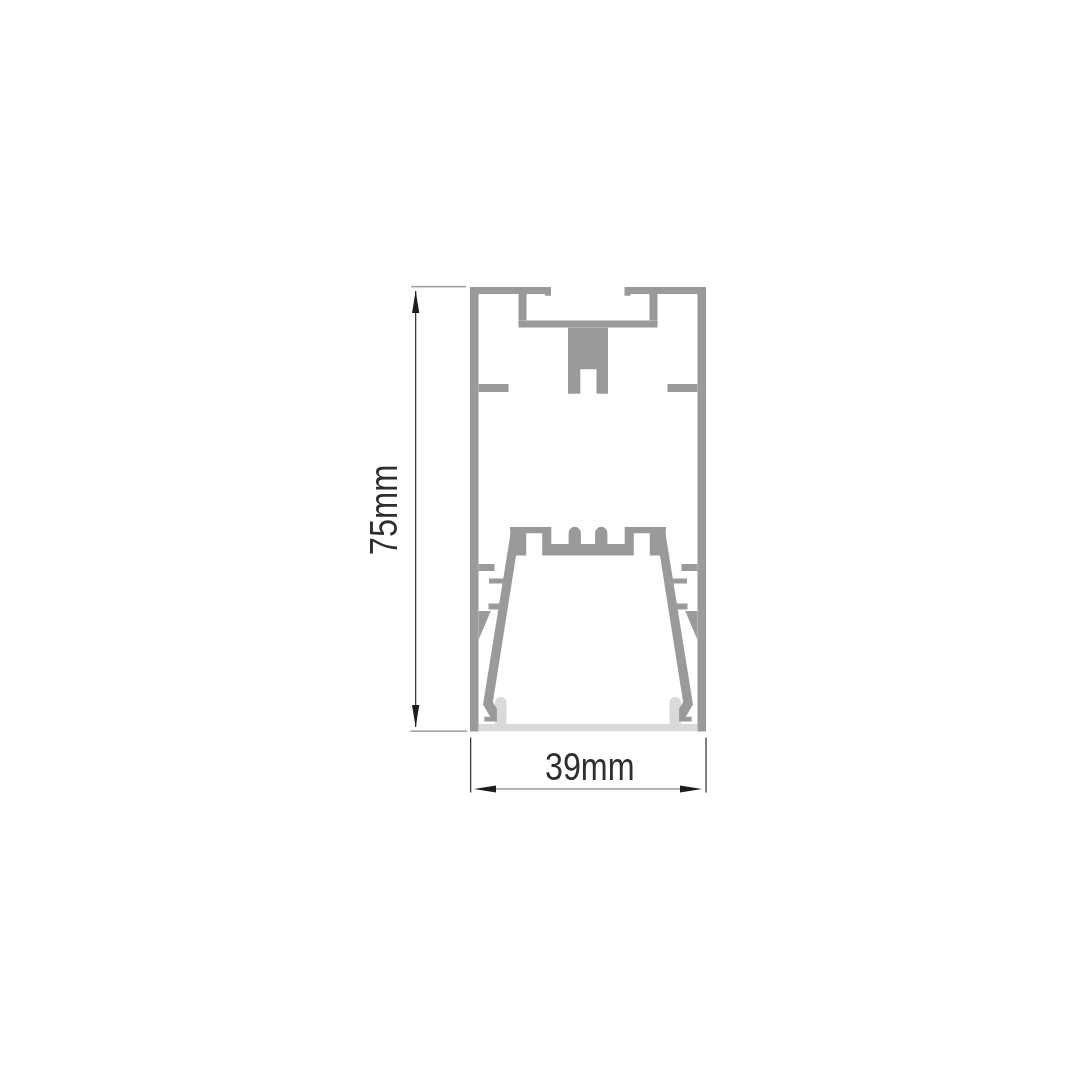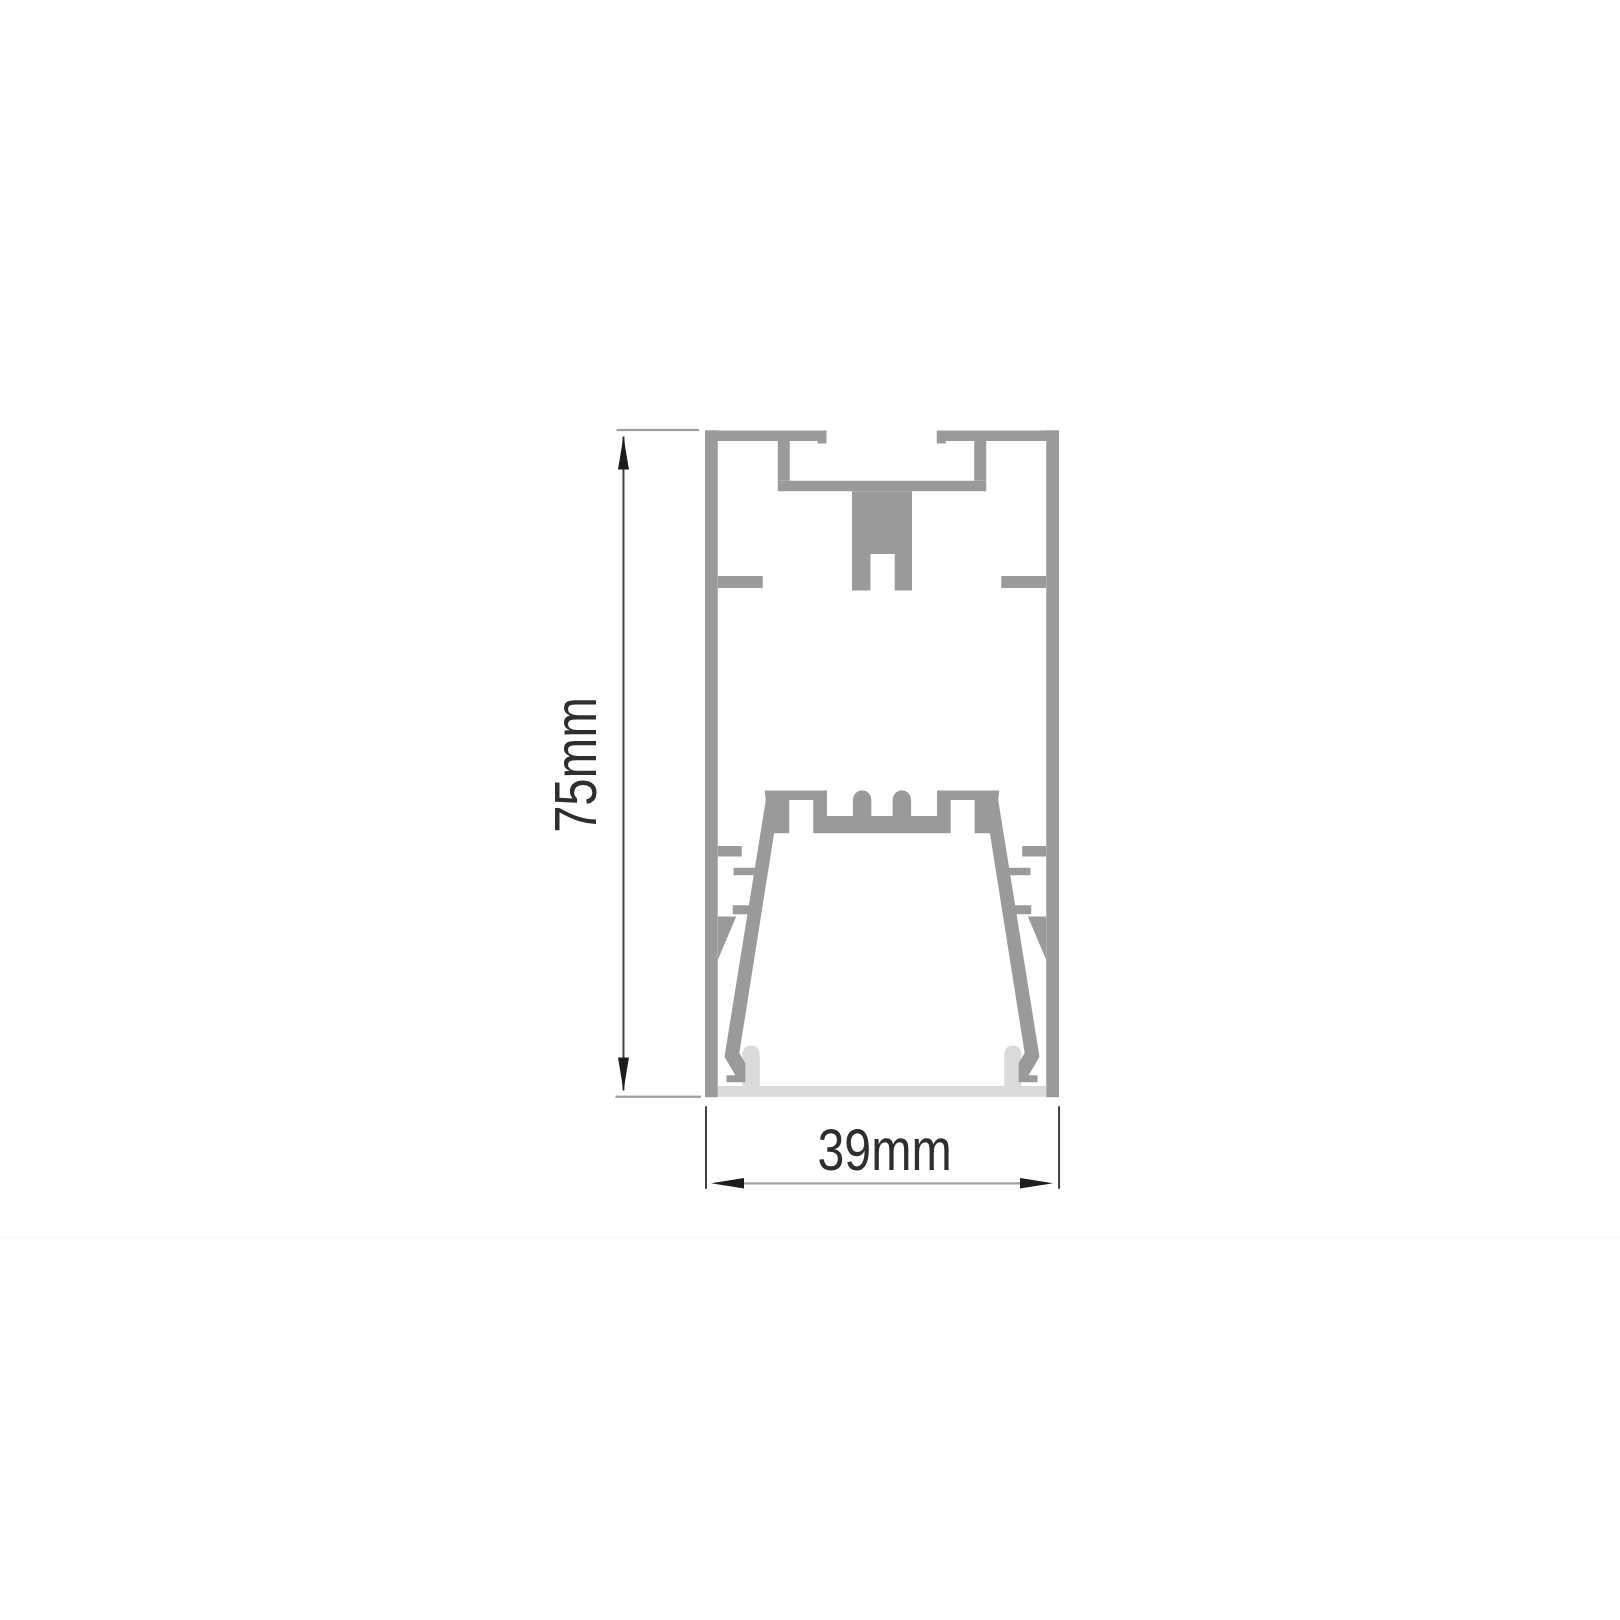--- a/index.html
+++ b/index.html
@@ -1,16 +1,16 @@
 <!DOCTYPE html>
 <html><head>
 <meta charset="utf-8">
 <style>
   html,body{margin:0;padding:0;background:#ffffff;}
-  .stage{width:1080px;height:825px;position:relative;background:#7dd3fc;overflow:hidden;}
+  .stage{width:1080px;height:825px;position:relative;background:#a16207;overflow:hidden;}
   text{font-family:"Liberation Sans",sans-serif;fill:#2e2e2e;}
 </style>
 </head>
 <body>
 
 <div class="stage">
 <svg width="1080" height="1080" viewBox="0 0 1080 1080" xmlns="http://www.w3.org/2000/svg">
 
   <rect x="0" y="0" width="1080" height="1080" fill="#ffffff"></rect>
 

